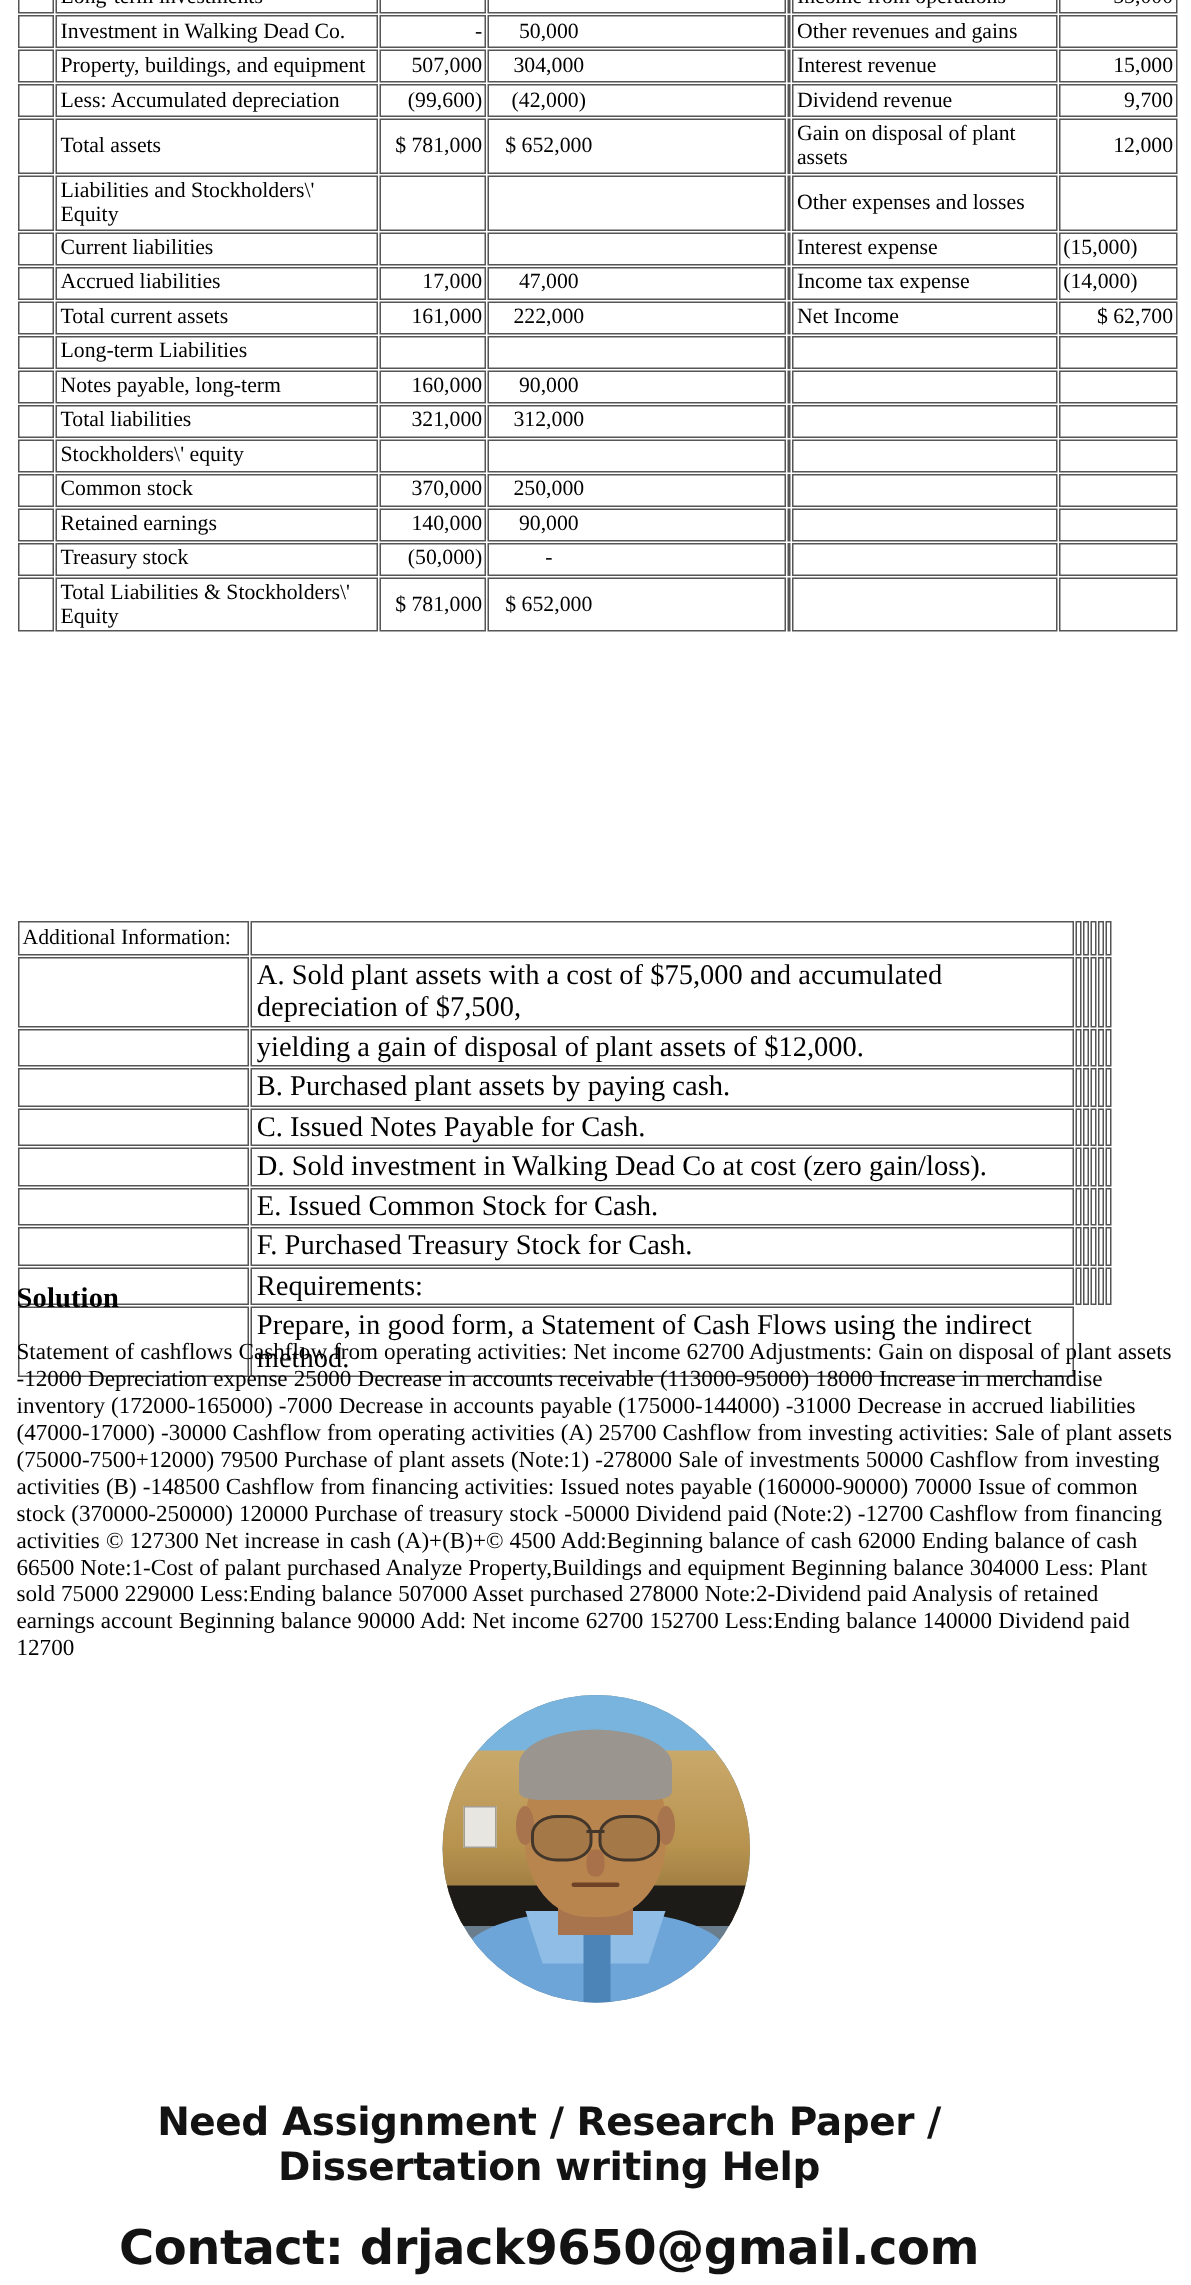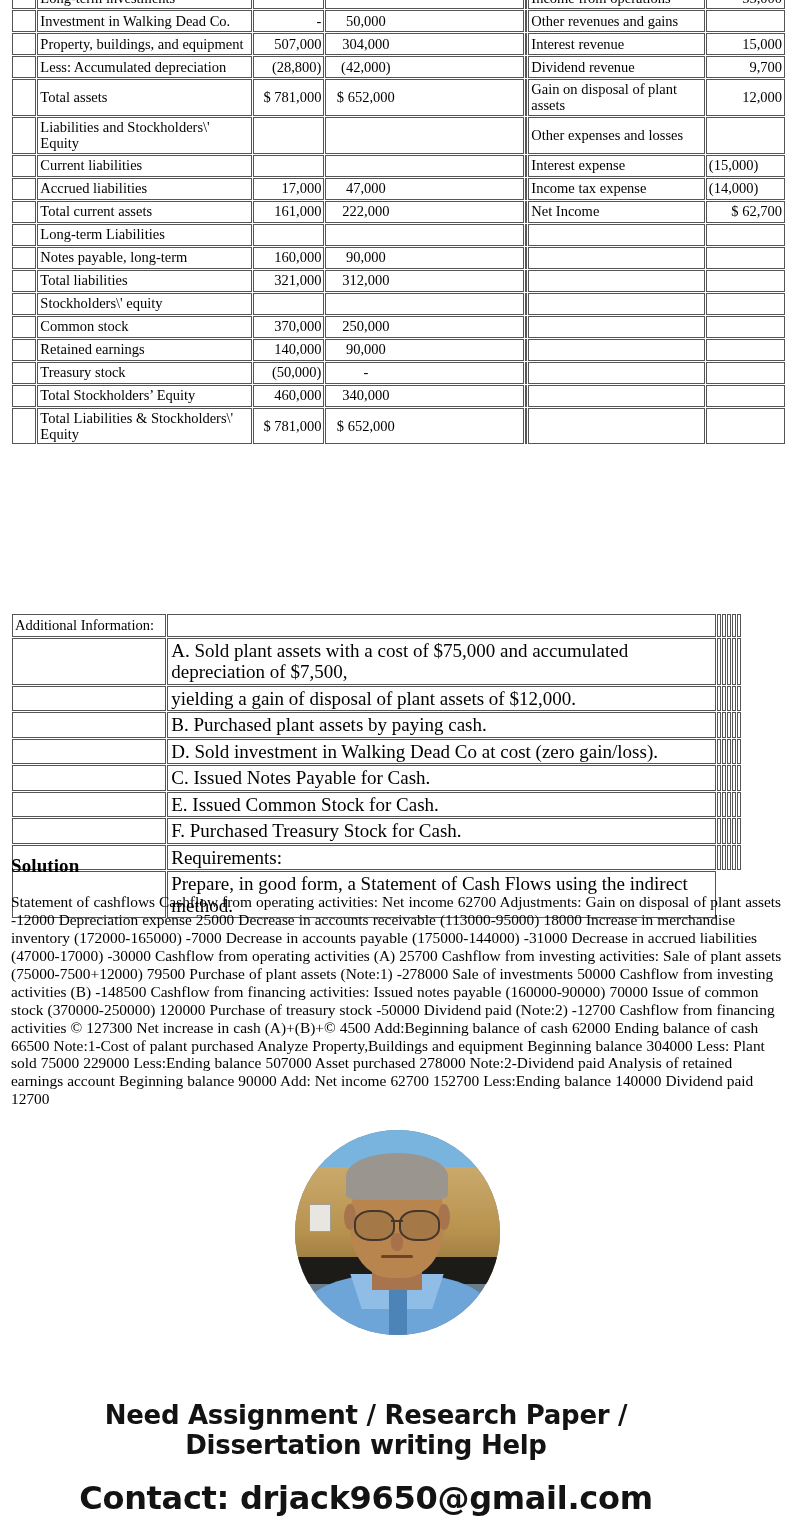--- a/index.html
+++ b/index.html
@@ -178,21 +178,21 @@
           <td class="ind0">Property, buildings, and equipment</td>
           <td class="num">507,000</td>
           <td class="ctr" style="padding-right: 120px;">304,000</td>
           <td class="spacer"></td>
           <td class="ind1">Interest revenue</td>
           <td class="num">15,000</td>
         </tr>
         <tr>
           <td class="blank"></td>
           <td class="ind2">Less: Accumulated depreciation</td>
-          <td class="num">(28,800)</td>
+          <td class="num">(99,600)</td>
           <td class="ctr" style="padding-right: 120px;">(42,000)</td>
           <td class="spacer"></td>
           <td class="ind1">Dividend revenue</td>
           <td class="num">9,700</td>
         </tr>
         <tr>
           <td class="blank"></td>
           <td class="ind0">Total assets</td>
           <td class="num">$ 781,000</td>
           <td class="ctr" style="padding-right: 120px;">$ 652,000</td>
@@ -288,29 +288,20 @@
           <td class="ctr" style="padding-right: 120px;">90,000</td>
           <td class="spacer"></td>
           <td class="ind0"></td>
           <td class="num"></td>
         </tr>
         <tr>
           <td class="blank"></td>
           <td class="ind2">Treasury stock</td>
           <td class="num">(50,000)</td>
           <td class="ctr" style="padding-right: 120px;">-</td>
-          <td class="spacer"></td>
-          <td class="ind0"></td>
-          <td class="num"></td>
-        </tr>
-        <tr>
-          <td class="blank"></td>
-          <td class="ind3">Total Stockholders’ Equity</td>
-          <td class="num">460,000</td>
-          <td class="ctr" style="padding-right: 120px;">340,000</td>
           <td class="spacer"></td>
           <td class="ind0"></td>
           <td class="num"></td>
         </tr>
         <tr>
           <td class="blank"></td>
           <td class="ind0">Total Liabilities &amp; Stockholders\' Equity</td>
           <td class="num">$ 781,000</td>
           <td class="ctr" style="padding-right: 120px;">$ 652,000</td>
           <td class="spacer"></td>
@@ -362,30 +353,30 @@
           <td class="lbl"></td>
           <td class="txt">B.   Purchased plant assets by paying cash.</td>
           <td class="tiny"></td>
           <td class="tiny"></td>
           <td class="tiny"></td>
           <td class="tiny"></td>
           <td class="tiny"></td>
         </tr>
         <tr>
           <td class="lbl"></td>
+          <td class="txt">C.   Issued Notes Payable for Cash.</td>
+          <td class="tiny"></td>
+          <td class="tiny"></td>
+          <td class="tiny"></td>
+          <td class="tiny"></td>
+          <td class="tiny"></td>
+        </tr>
+        <tr>
+          <td class="lbl"></td>
           <td class="txt">D.   Sold investment in Walking Dead Co at cost (zero gain/loss).</td>
-          <td class="tiny"></td>
-          <td class="tiny"></td>
-          <td class="tiny"></td>
-          <td class="tiny"></td>
-          <td class="tiny"></td>
-        </tr>
-        <tr>
-          <td class="lbl"></td>
-          <td class="txt">C.   Issued Notes Payable for Cash.</td>
           <td class="tiny"></td>
           <td class="tiny"></td>
           <td class="tiny"></td>
           <td class="tiny"></td>
           <td class="tiny"></td>
         </tr>
         <tr>
           <td class="lbl"></td>
           <td class="txt">E.   Issued Common Stock for Cash.</td>
           <td class="tiny"></td>

